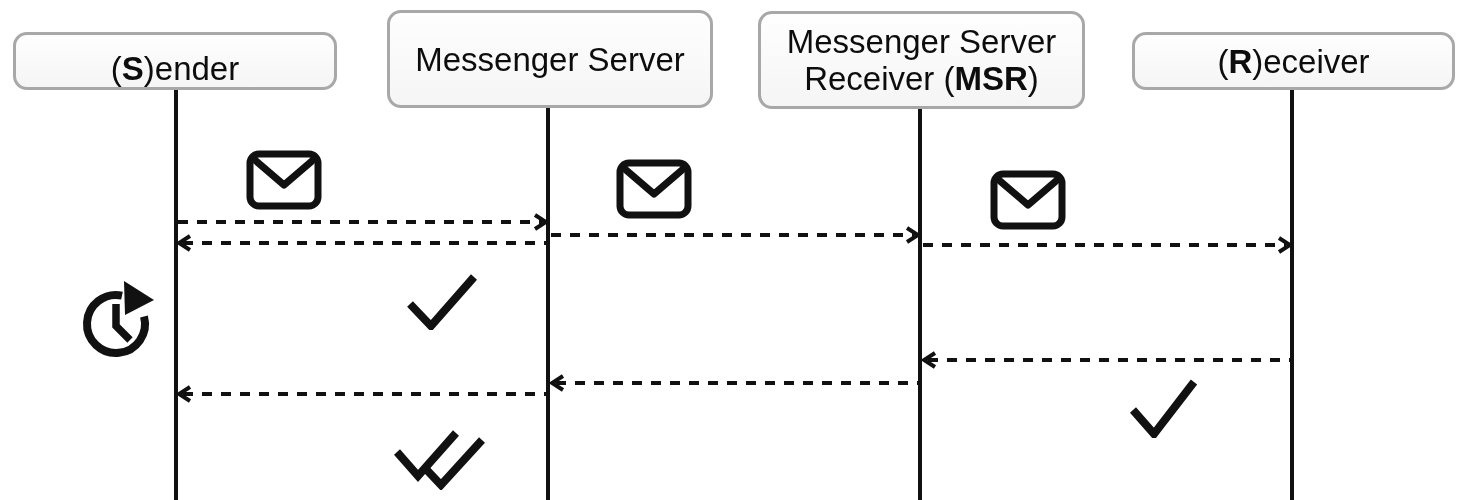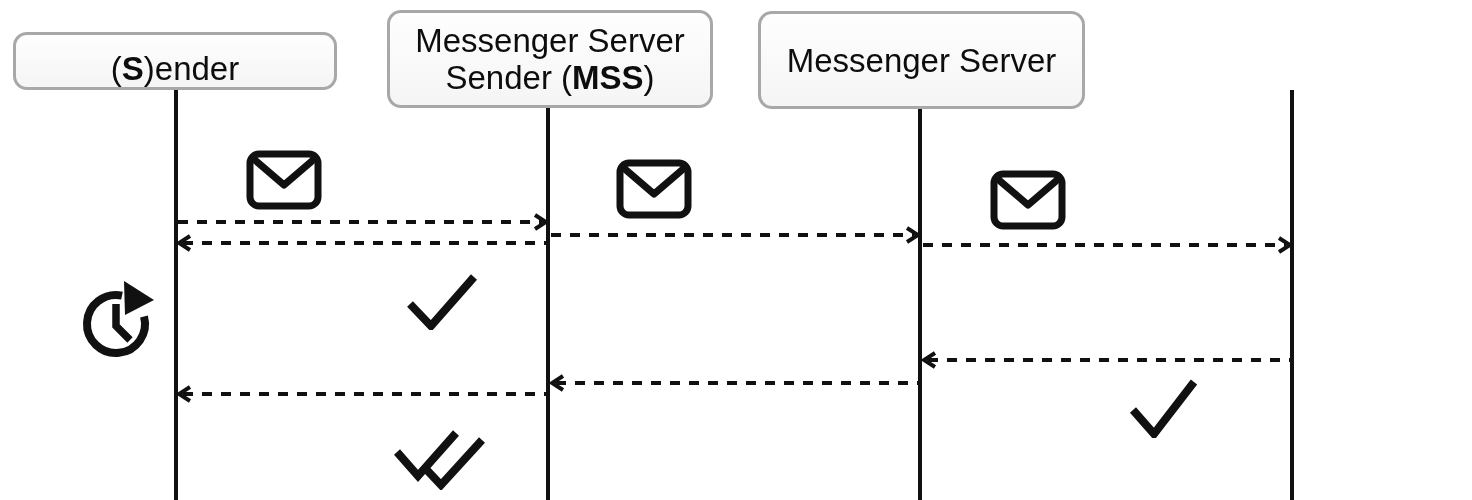--- a/index.html
+++ b/index.html
@@ -32,27 +32,30 @@
 <body>
 
 <div id="stage">
 
   <div class="box" style="left:13px;top:32px;width:324px;height:58px;justify-content:flex-end;">
     <span><span>(</span><b>S</b><span>)ender</span></span>
   </div>
 
   <div class="box" style="left:387px;top:10px;width:326px;height:98px;">
     <span>Messenger Server</span>
-    <span><span>Sender (</span><b>MSS</b><span>)</span></span>
   </div>
 
   <div class="box" style="left:758px;top:11px;width:327px;height:98px;">
     <span>Messenger Server</span>
+    <span><span>Receiver (</span><b>MSR</b><span>)</span></span>
   </div>
 
+  <div class="box" style="left:1132px;top:32px;width:323px;height:58px;">
+    <span><span>(</span><b>R</b><span>)eceiver</span></span>
+  </div>
 
   <div class="lifeline" style="left:174px;top:90px;height:410px;"></div>
   <div class="lifeline" style="left:546px;top:108px;height:392px;"></div>
   <div class="lifeline" style="left:918px;top:109px;height:391px;"></div>
   <div class="lifeline" style="left:1290px;top:90px;height:410px;"></div>
 
   <svg class="icon" style="left:246px;top:150px;" width="76" height="60" viewBox="0 0 76 60">
     <rect x="4" y="4" width="68" height="52" rx="9" fill="#fff" stroke="#111" stroke-width="7"></rect>
     <path d="M10 11 L38 35 L66 11" fill="none" stroke="#111" stroke-width="7" stroke-linecap="round" stroke-linejoin="round"></path>
   </svg>

